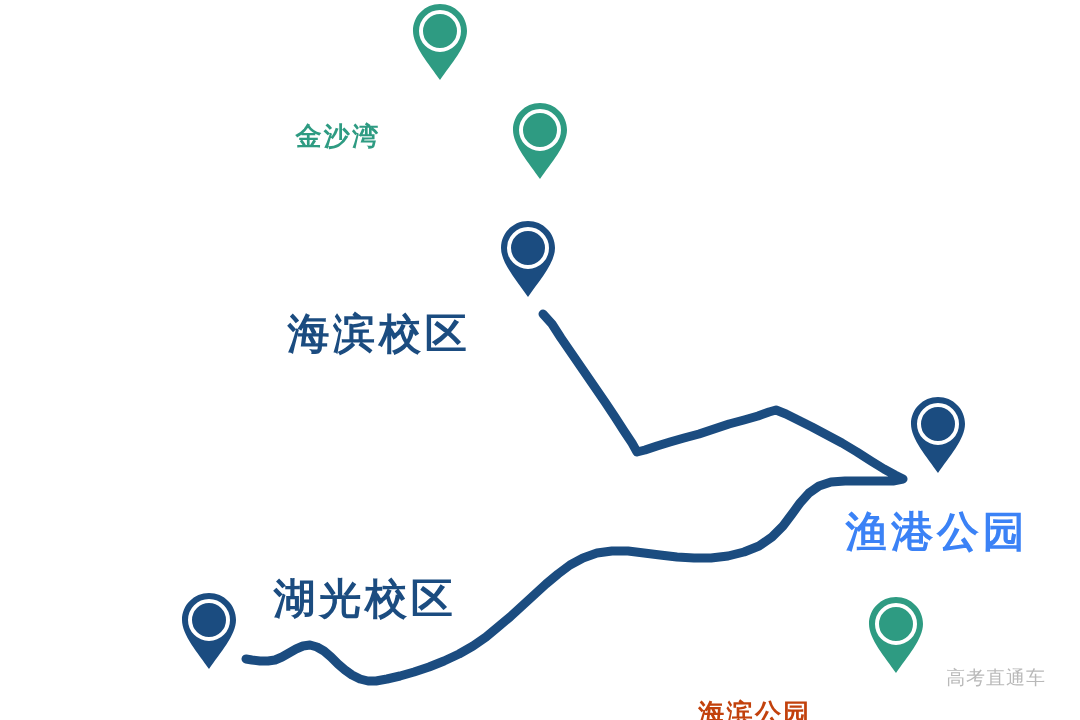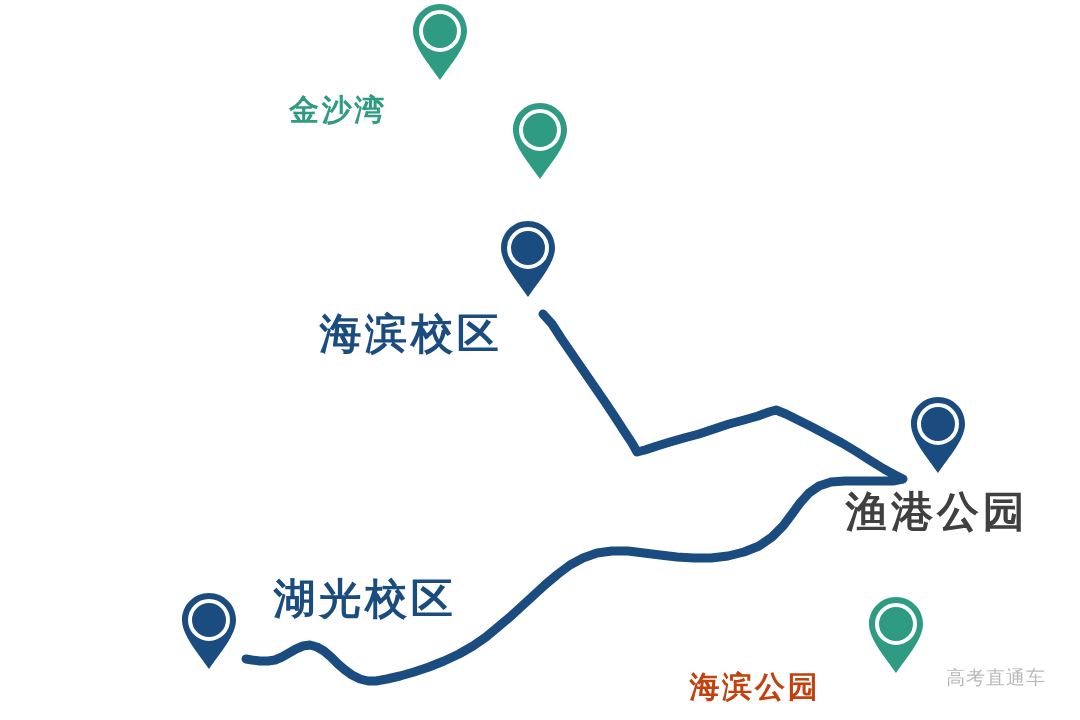--- a/index.html
+++ b/index.html
@@ -38,21 +38,22 @@
     font-weight: bold;
     letter-spacing: 0.09em;
     line-height: 1;
     transform: translate(-50%, -50%);
     font-family: "Liberation Sans", "DejaVu Sans", sans-serif;
   }
   .map-label.campus {
     font-size: 42px;
   }
   .map-label.poi {
-    font-size: 30px;
+    font-size: 26px;
+    margin-top: 26px;
   }
   .watermark {
     position: absolute;
     font-size: 19px;
     color: #b9b9b9;
     letter-spacing: 0.05em;
     white-space: nowrap;
     font-weight: normal;
     transform: translate(-50%, -50%);
   }
@@ -100,29 +101,29 @@
       <circle cx="31" cy="29" r="19" fill="none" stroke="#ffffff" stroke-width="4"></circle>
     </svg>
   </div>
 
   <div class="map-marker" style="left:528px; top:259px;">
     <svg viewBox="0 0 62 80">
       <path d="M31 2 C16 2 4 14 4 29 C4 44 20 62 31 78 C42 62 58 44 58 29 C58 14 46 2 31 2 Z" fill="#1B4C80"></path>
       <circle cx="31" cy="29" r="19" fill="none" stroke="#ffffff" stroke-width="4"></circle>
     </svg>
   </div>
-  <div class="map-label campus" style="left:411px; top:334px; color:#1B4C80;">海滨校区</div>
+  <div class="map-label campus" style="left:379px; top:334px; color:#1B4C80;">海滨校区</div>
 
   <div class="map-marker" style="left:938px; top:435px;">
     <svg viewBox="0 0 62 80">
       <path d="M31 2 C16 2 4 14 4 29 C4 44 20 62 31 78 C42 62 58 44 58 29 C58 14 46 2 31 2 Z" fill="#1B4C80"></path>
       <circle cx="31" cy="29" r="19" fill="none" stroke="#ffffff" stroke-width="4"></circle>
     </svg>
   </div>
-  <div class="map-label campus" style="left:937px; top:512px; color:#404040;">渔港公园</div>
+  <div class="map-label campus" style="left:937px; top:532px; color:#3b82f6;">渔港公园</div>
 
   <div class="map-marker" style="left:209px; top:631px;">
     <svg viewBox="0 0 62 80">
       <path d="M31 2 C16 2 4 14 4 29 C4 44 20 62 31 78 C42 62 58 44 58 29 C58 14 46 2 31 2 Z" fill="#1B4C80"></path>
       <circle cx="31" cy="29" r="19" fill="none" stroke="#ffffff" stroke-width="4"></circle>
     </svg>
   </div>
   <div class="map-label campus" style="left:365px; top:599px; color:#1B4C80;">湖光校区</div>
 
   <div class="map-marker" style="left:896px; top:635px;">

